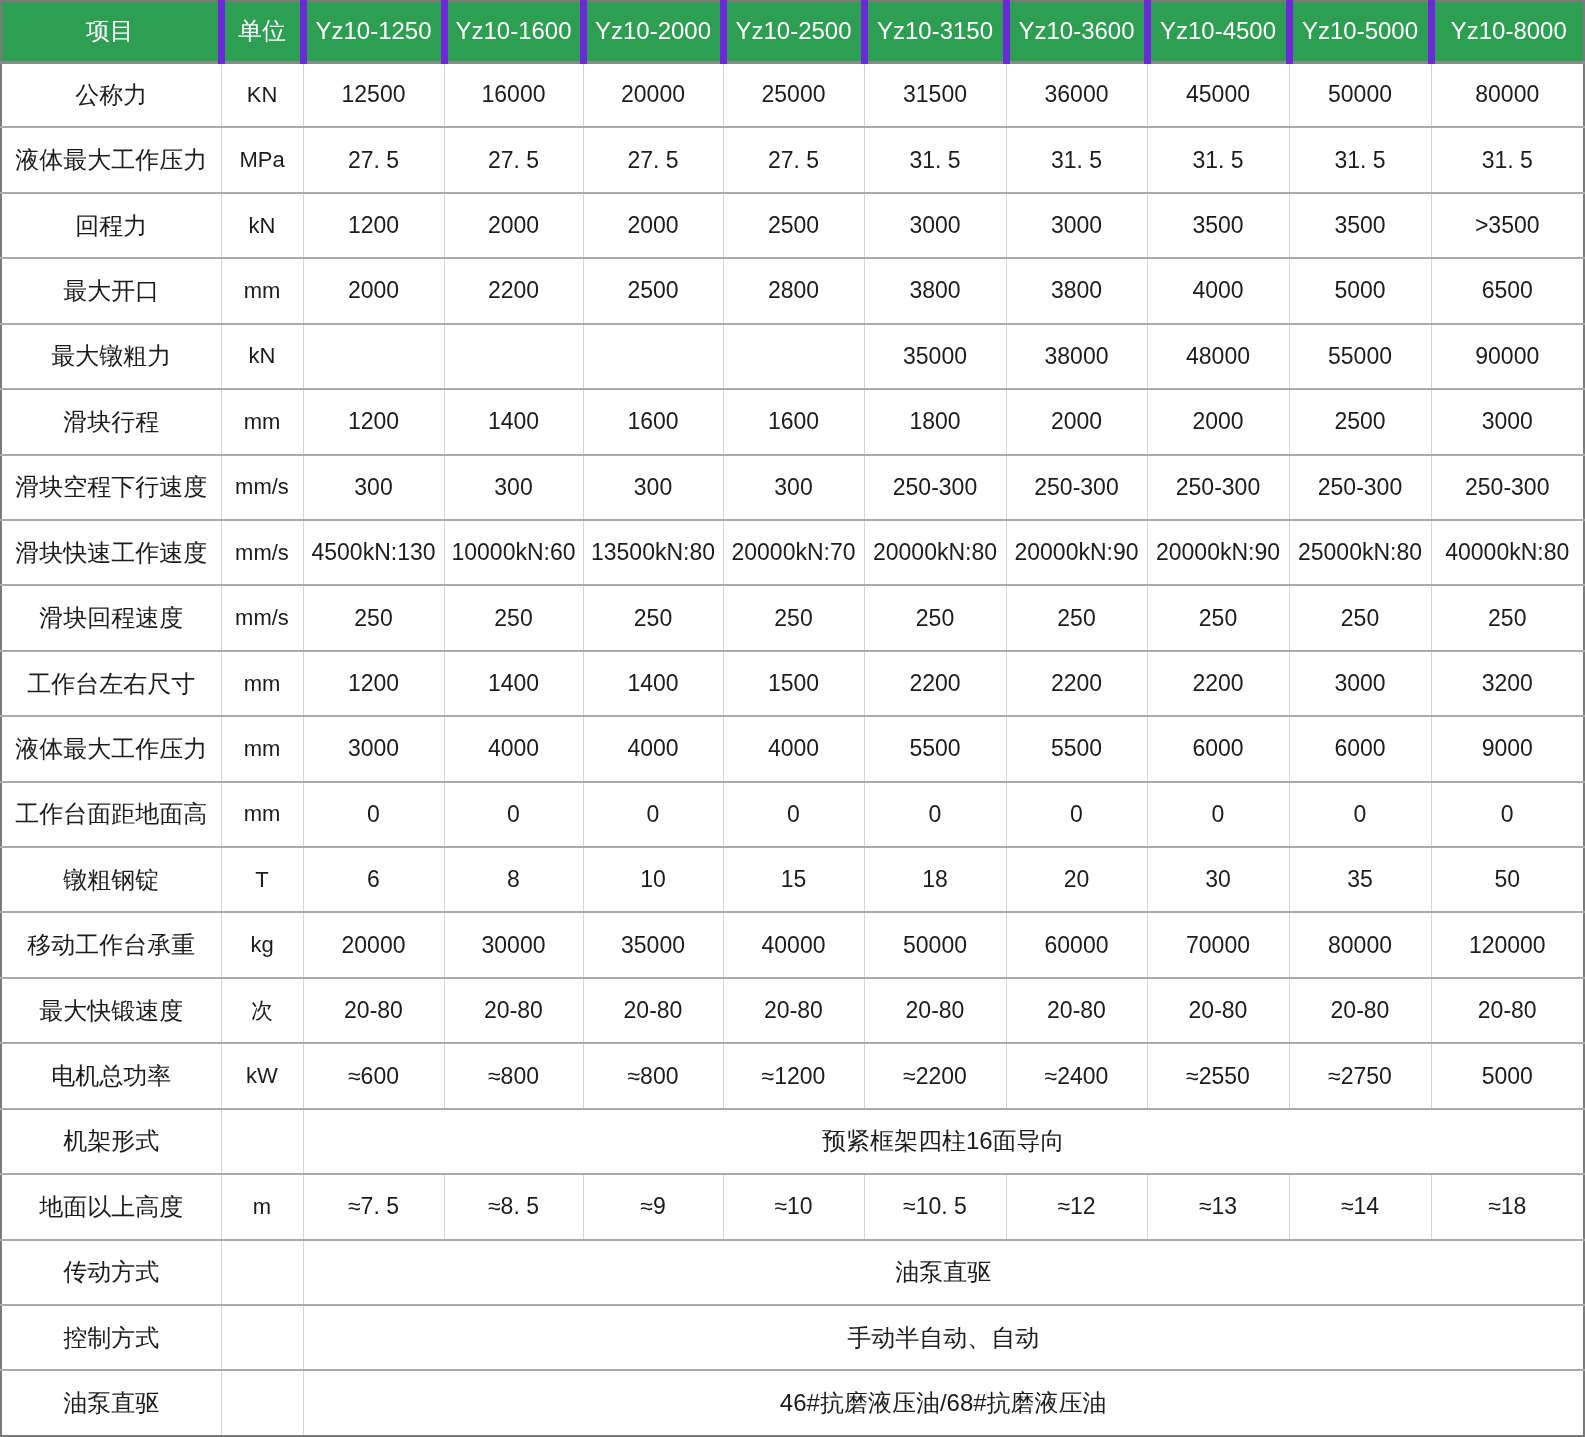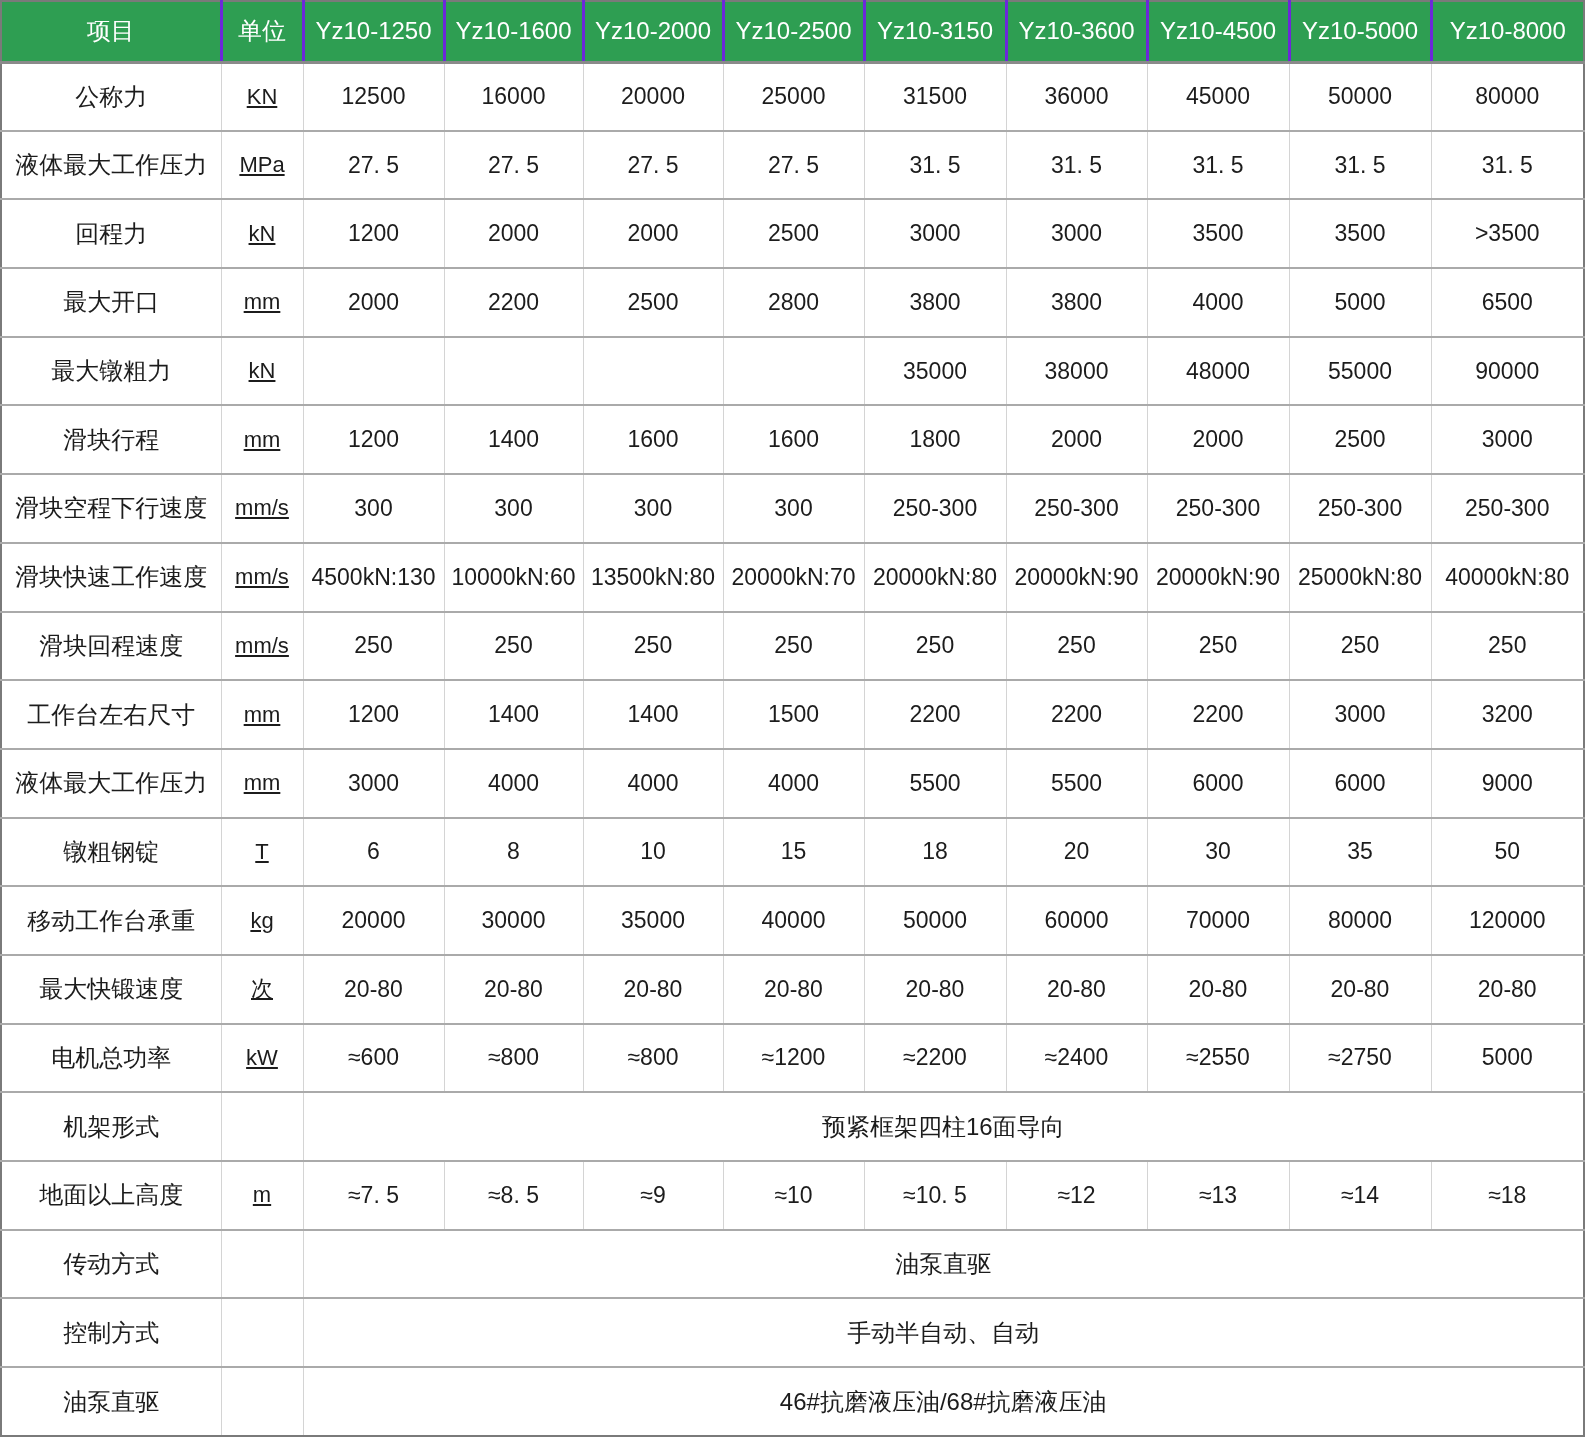--- a/index.html
+++ b/index.html
@@ -29,37 +29,37 @@
     white-space: nowrap;
     padding: 0 3px;
   }
   
   thead tr { height: 61px; }
   thead th {
     background: var(--header-bg, #2e9e52);
     color: var(--header-text, #ffffff);
     font-size: 24px;
     font-weight: normal;
-    border-left: 3px solid #6d28d9;
+    border-left: 7px solid #6d28d9;
     border-bottom: 3px solid var(--header-line, #8a8a8a);
   }
   thead th:first-child { border-left: none; }
   
   tbody tr { height: 62px; }
   tbody td {
     color: var(--text-color, #1c1c1c);
     font-size: 24px;
     border-left: 1px solid var(--v-border, #d4d4d4);
     border-bottom: 2px solid var(--h-border, #aaaaaa);
     background: #ffffff;
   }
   tbody td:first-child { border-left: none; }
   tbody tr:last-child td { border-bottom: none; }
   td.label-cell { font-size: 24px; letter-spacing: 0px; }
-  td.unit-cell  { font-size: 22px; text-decoration: underline; }
+  td.unit-cell  { font-size: 22px; }
   td.value-cell { font-size: 23px; }
   td.span-cell  { font-size: 24px; padding-right: 150px; }
 </style>
 </head>
 <body>
 
 <div id="app">
   <table class="spec">
     <colgroup>
         <col style="width: 220px;">
@@ -227,20 +227,33 @@
           <td class="value-cell">4000</td>
           <td class="value-cell">4000</td>
           <td class="value-cell">4000</td>
           <td class="value-cell">5500</td>
           <td class="value-cell">5500</td>
           <td class="value-cell">6000</td>
           <td class="value-cell">6000</td>
           <td class="value-cell">9000</td>
         </tr>
         <tr>
+          <td class="label-cell">工作台面距地面高</td>
+          <td class="unit-cell">mm</td>
+          <td class="value-cell">0</td>
+          <td class="value-cell">0</td>
+          <td class="value-cell">0</td>
+          <td class="value-cell">0</td>
+          <td class="value-cell">0</td>
+          <td class="value-cell">0</td>
+          <td class="value-cell">0</td>
+          <td class="value-cell">0</td>
+          <td class="value-cell">0</td>
+        </tr>
+        <tr>
           <td class="label-cell">镦粗钢锭</td>
           <td class="unit-cell">T</td>
           <td class="value-cell">6</td>
           <td class="value-cell">8</td>
           <td class="value-cell">10</td>
           <td class="value-cell">15</td>
           <td class="value-cell">18</td>
           <td class="value-cell">20</td>
           <td class="value-cell">30</td>
           <td class="value-cell">35</td>

